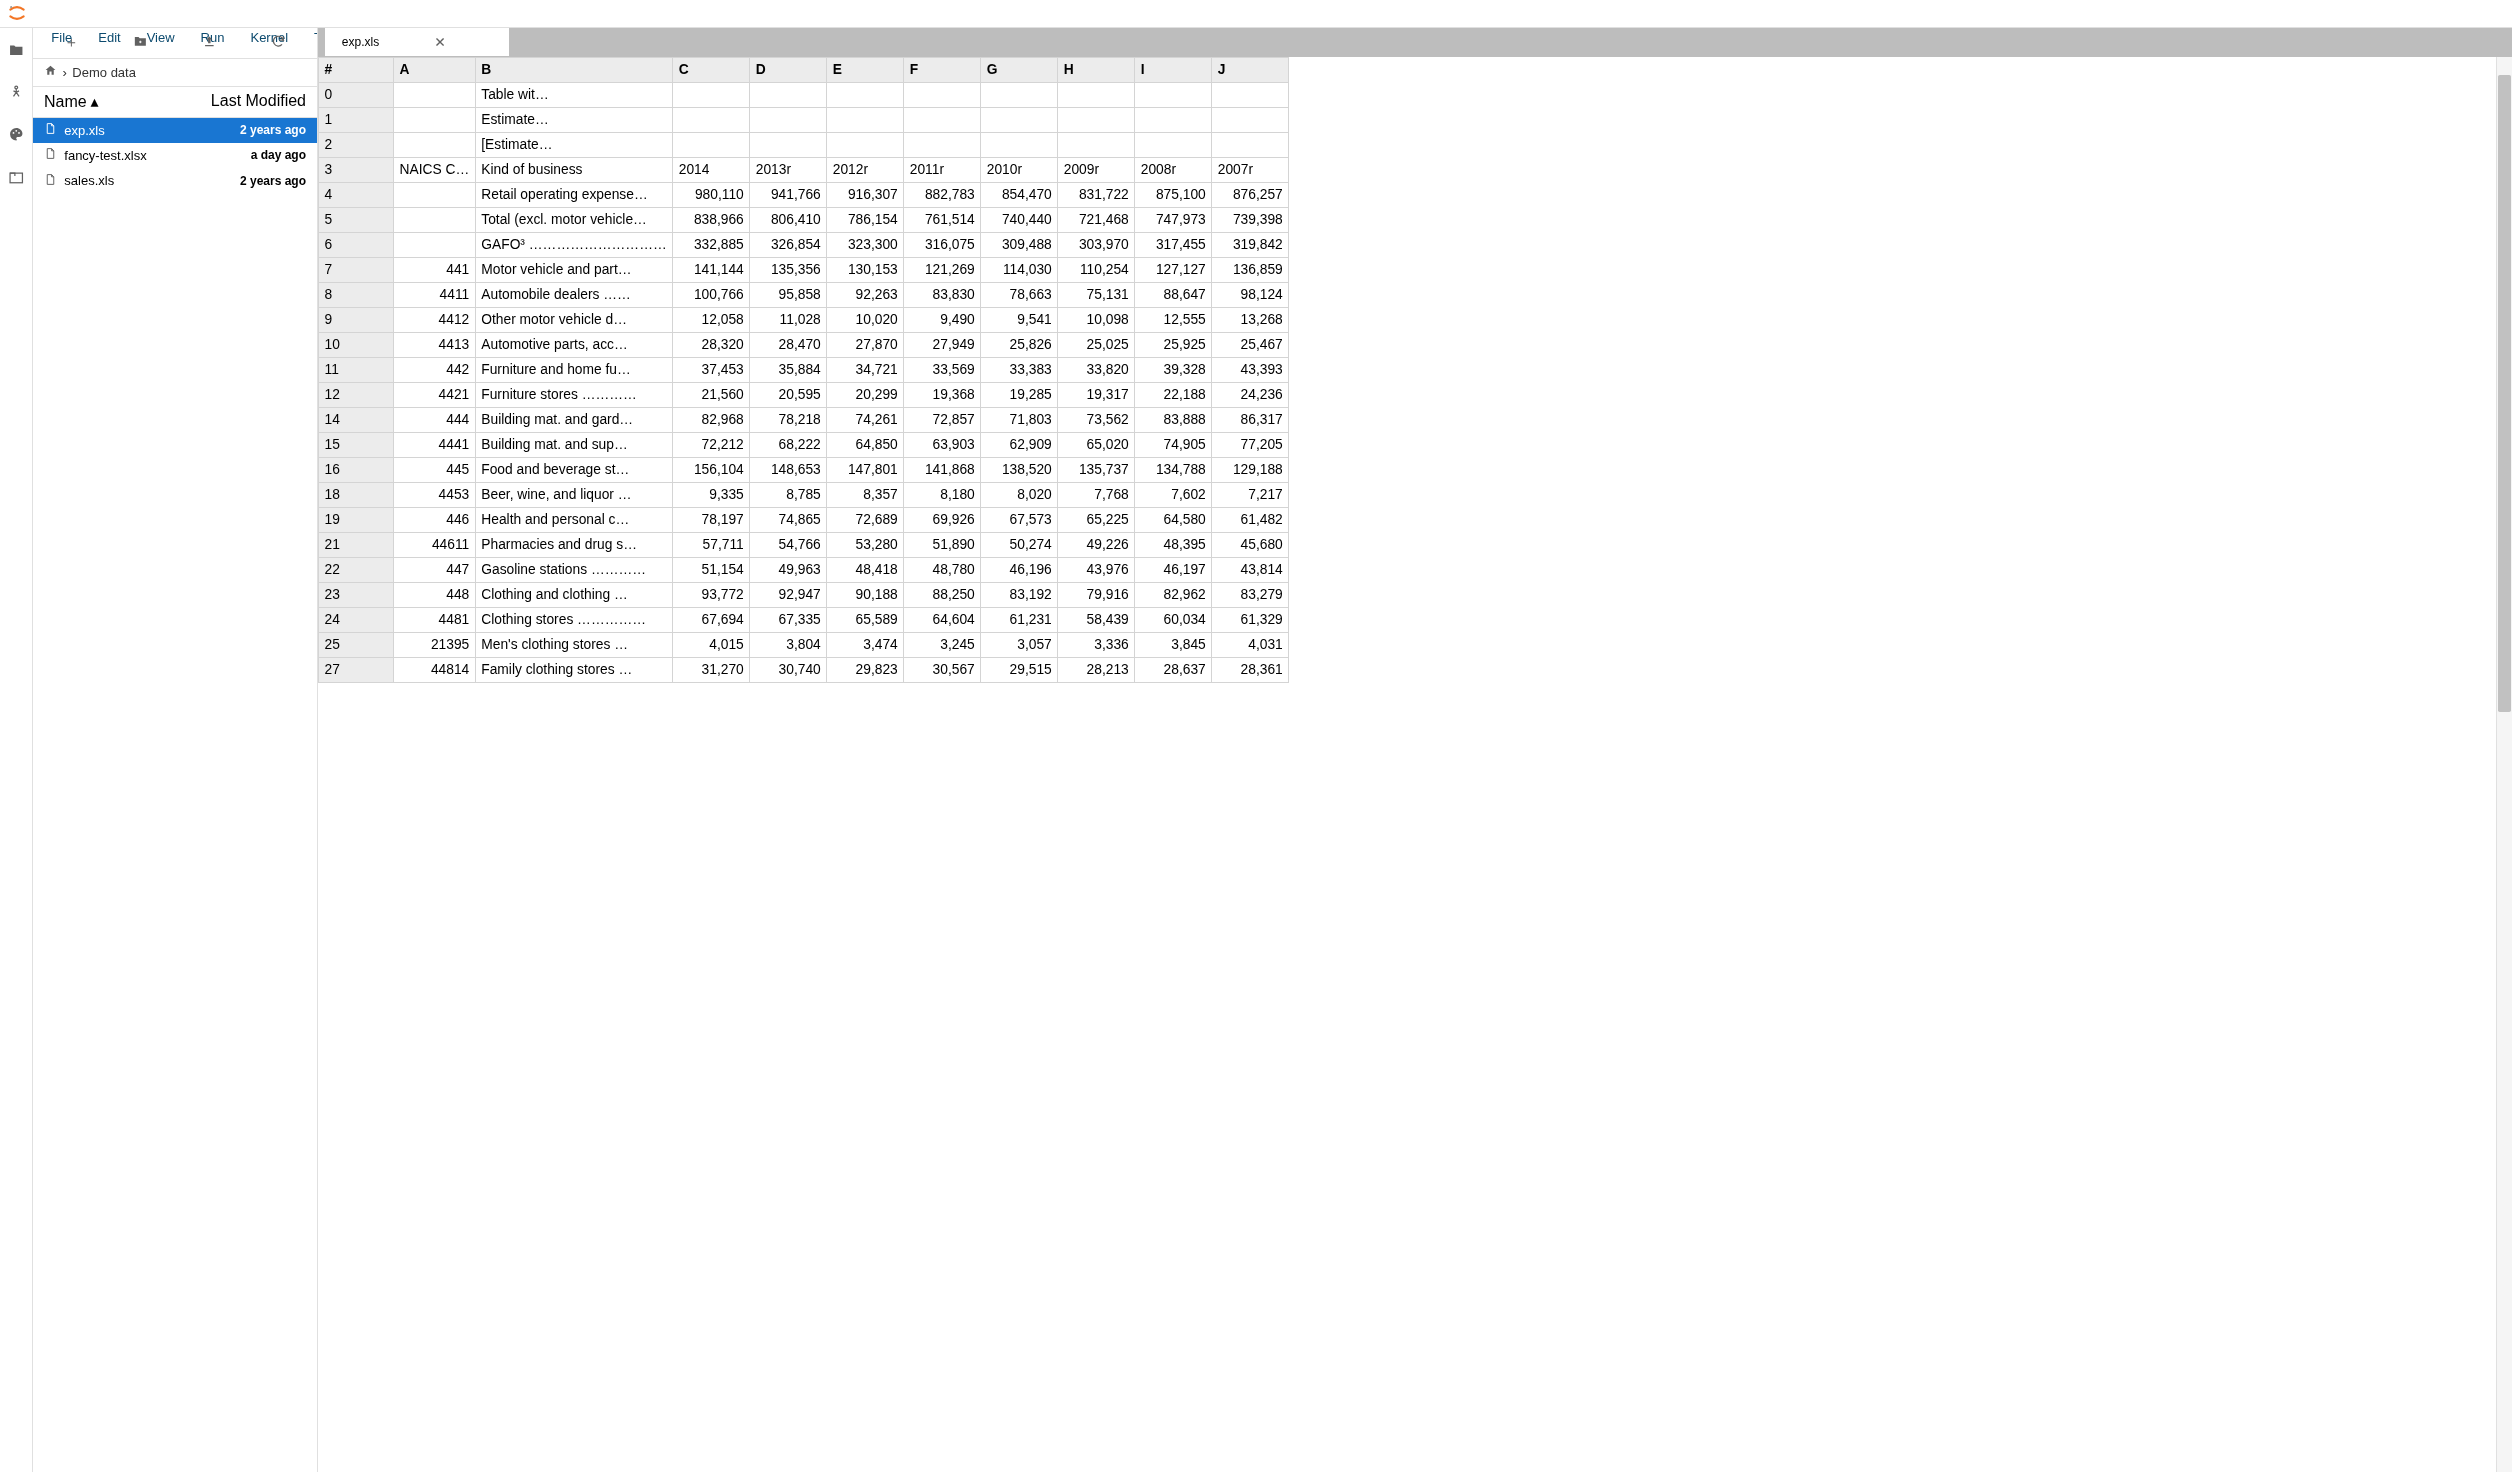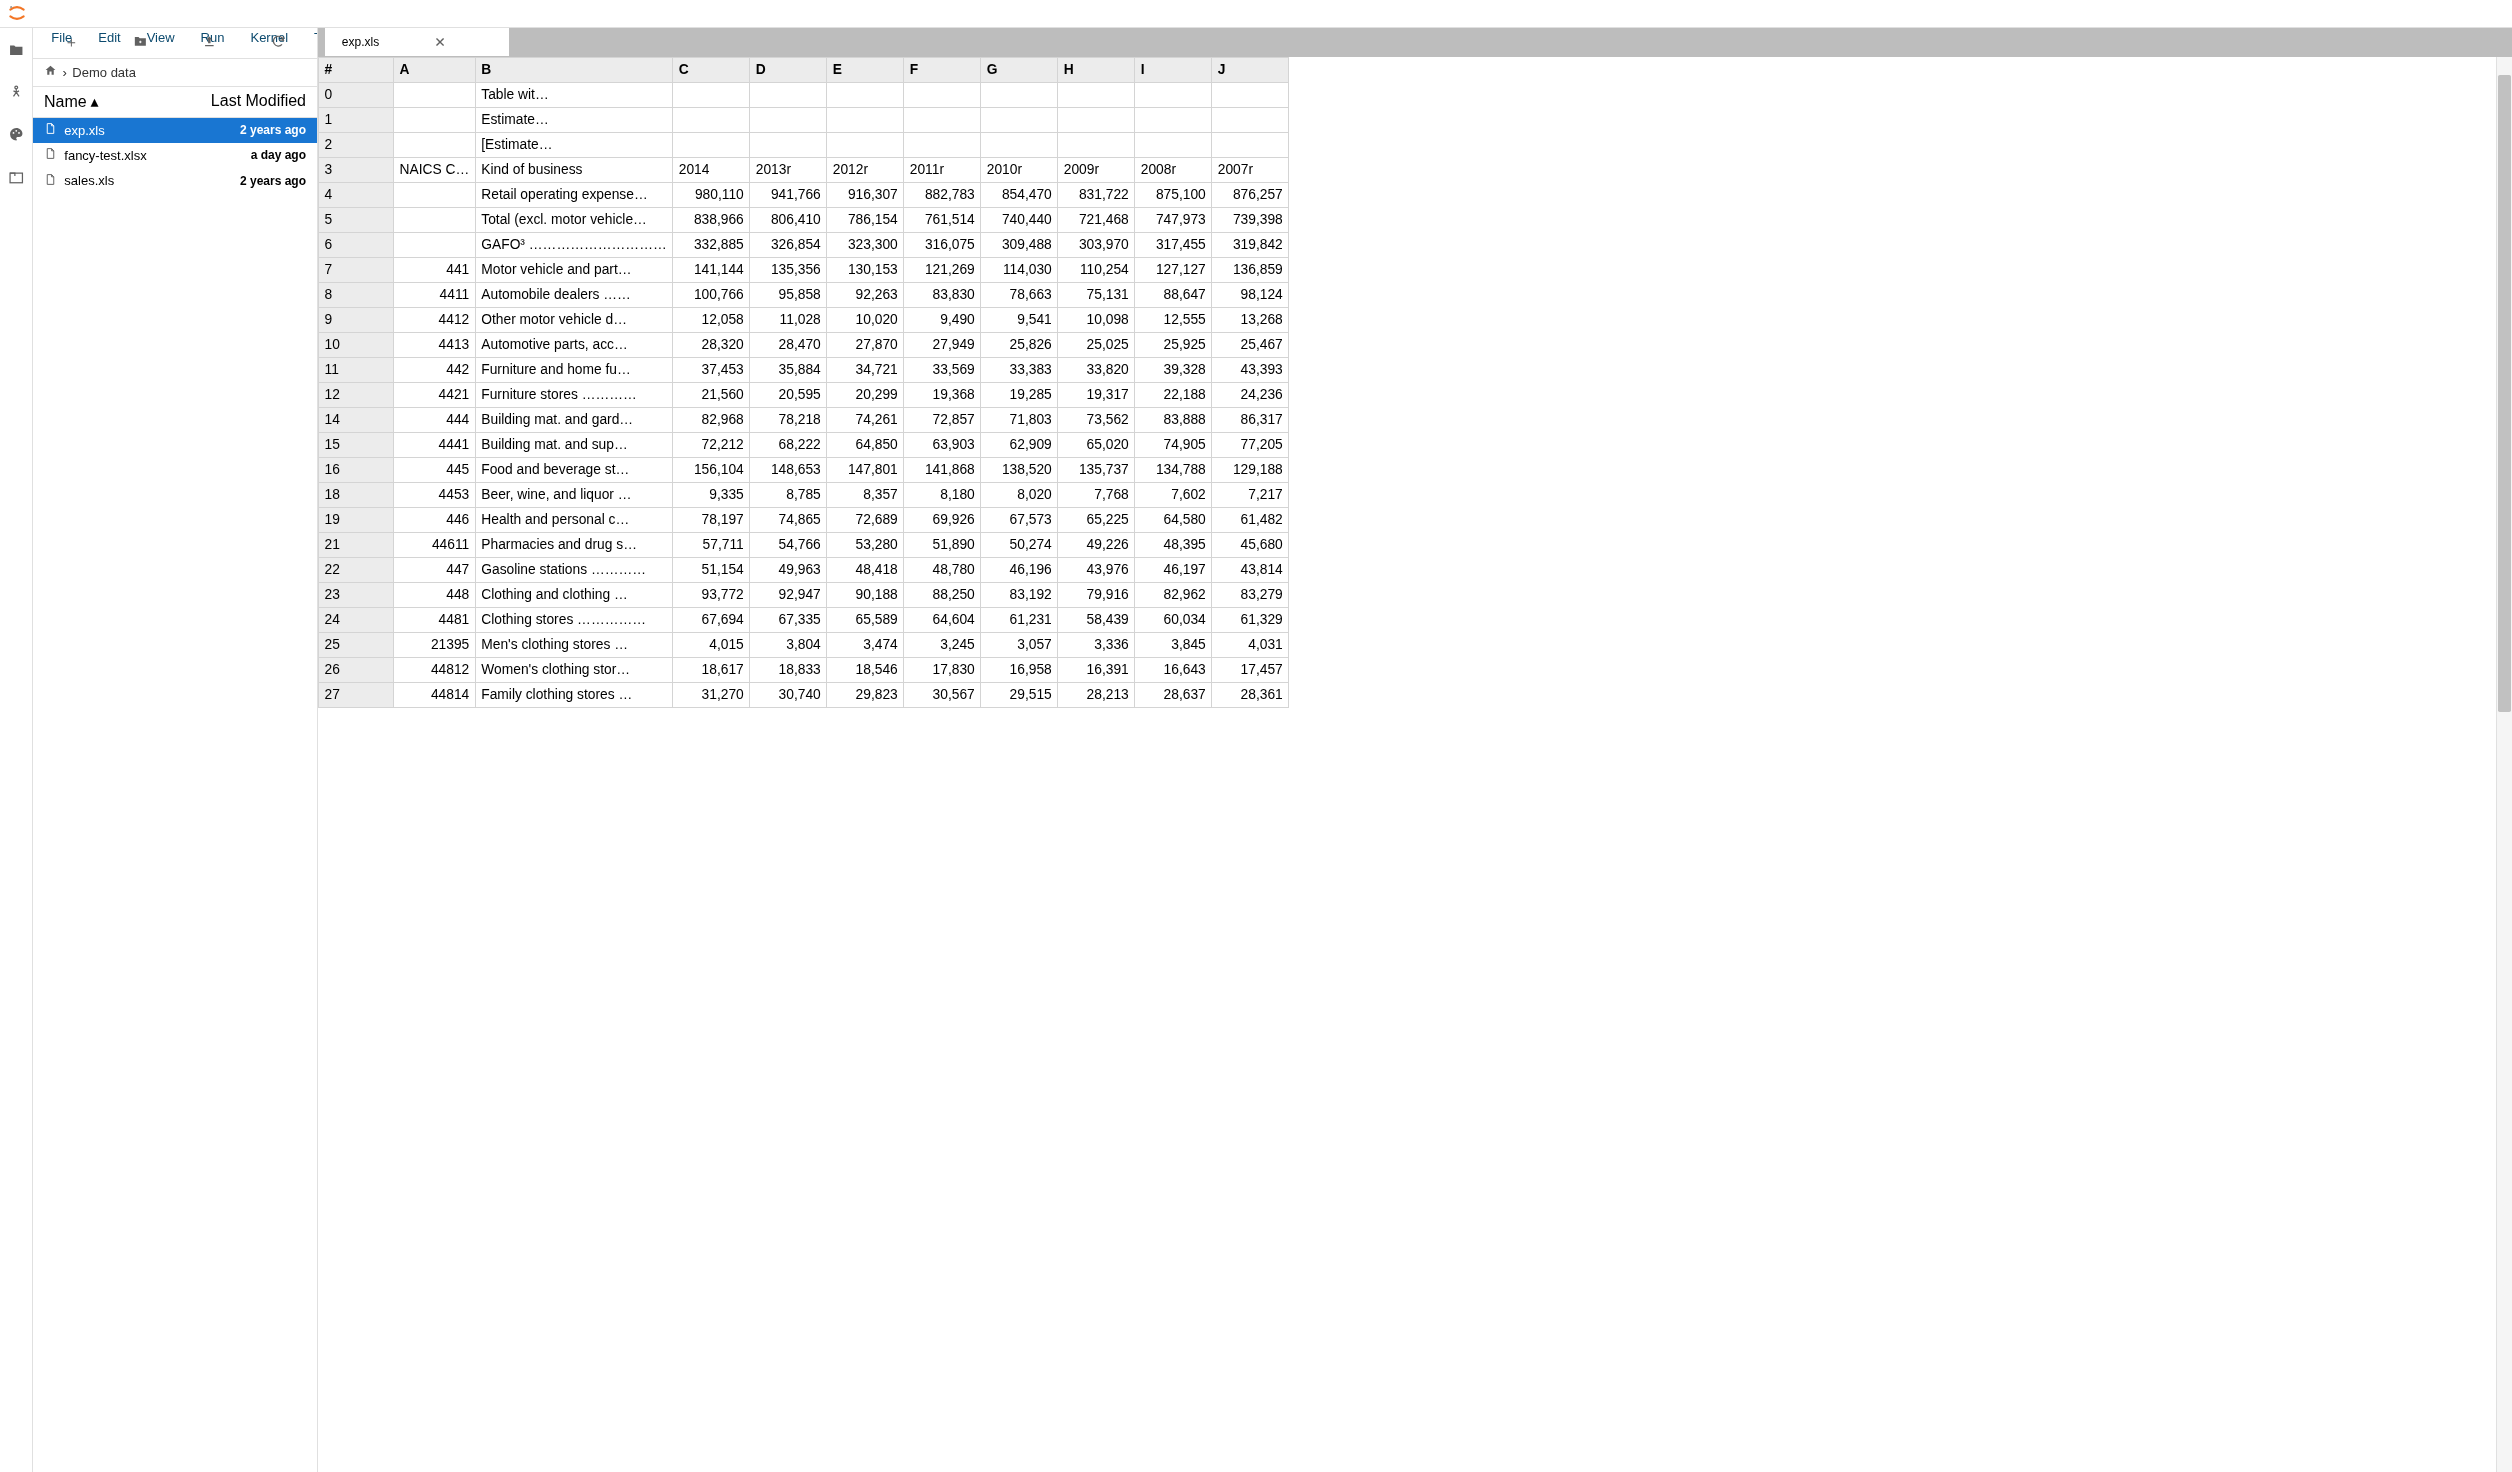--- a/index.html
+++ b/index.html
@@ -487,33 +487,20 @@
               <td class="num col-n">4,015</td>
               <td class="num col-n">3,804</td>
               <td class="num col-n">3,474</td>
               <td class="num col-n">3,245</td>
               <td class="num col-n">3,057</td>
               <td class="num col-n">3,336</td>
               <td class="num col-n">3,845</td>
               <td class="num col-n">4,031</td>
             </tr>
             <tr>
-              <td class="rowhdr col-idx">26</td>
-              <td class="num col-A">44812</td>
-              <td class="col-B"> Women's clothing stor…</td>
-              <td class="num col-n">18,617</td>
-              <td class="num col-n">18,833</td>
-              <td class="num col-n">18,546</td>
-              <td class="num col-n">17,830</td>
-              <td class="num col-n">16,958</td>
-              <td class="num col-n">16,391</td>
-              <td class="num col-n">16,643</td>
-              <td class="num col-n">17,457</td>
-            </tr>
-            <tr>
               <td class="rowhdr col-idx">27</td>
               <td class="num col-A">44814</td>
               <td class="col-B"> Family clothing stores …</td>
               <td class="num col-n">31,270</td>
               <td class="num col-n">30,740</td>
               <td class="num col-n">29,823</td>
               <td class="num col-n">30,567</td>
               <td class="num col-n">29,515</td>
               <td class="num col-n">28,213</td>
               <td class="num col-n">28,637</td>

